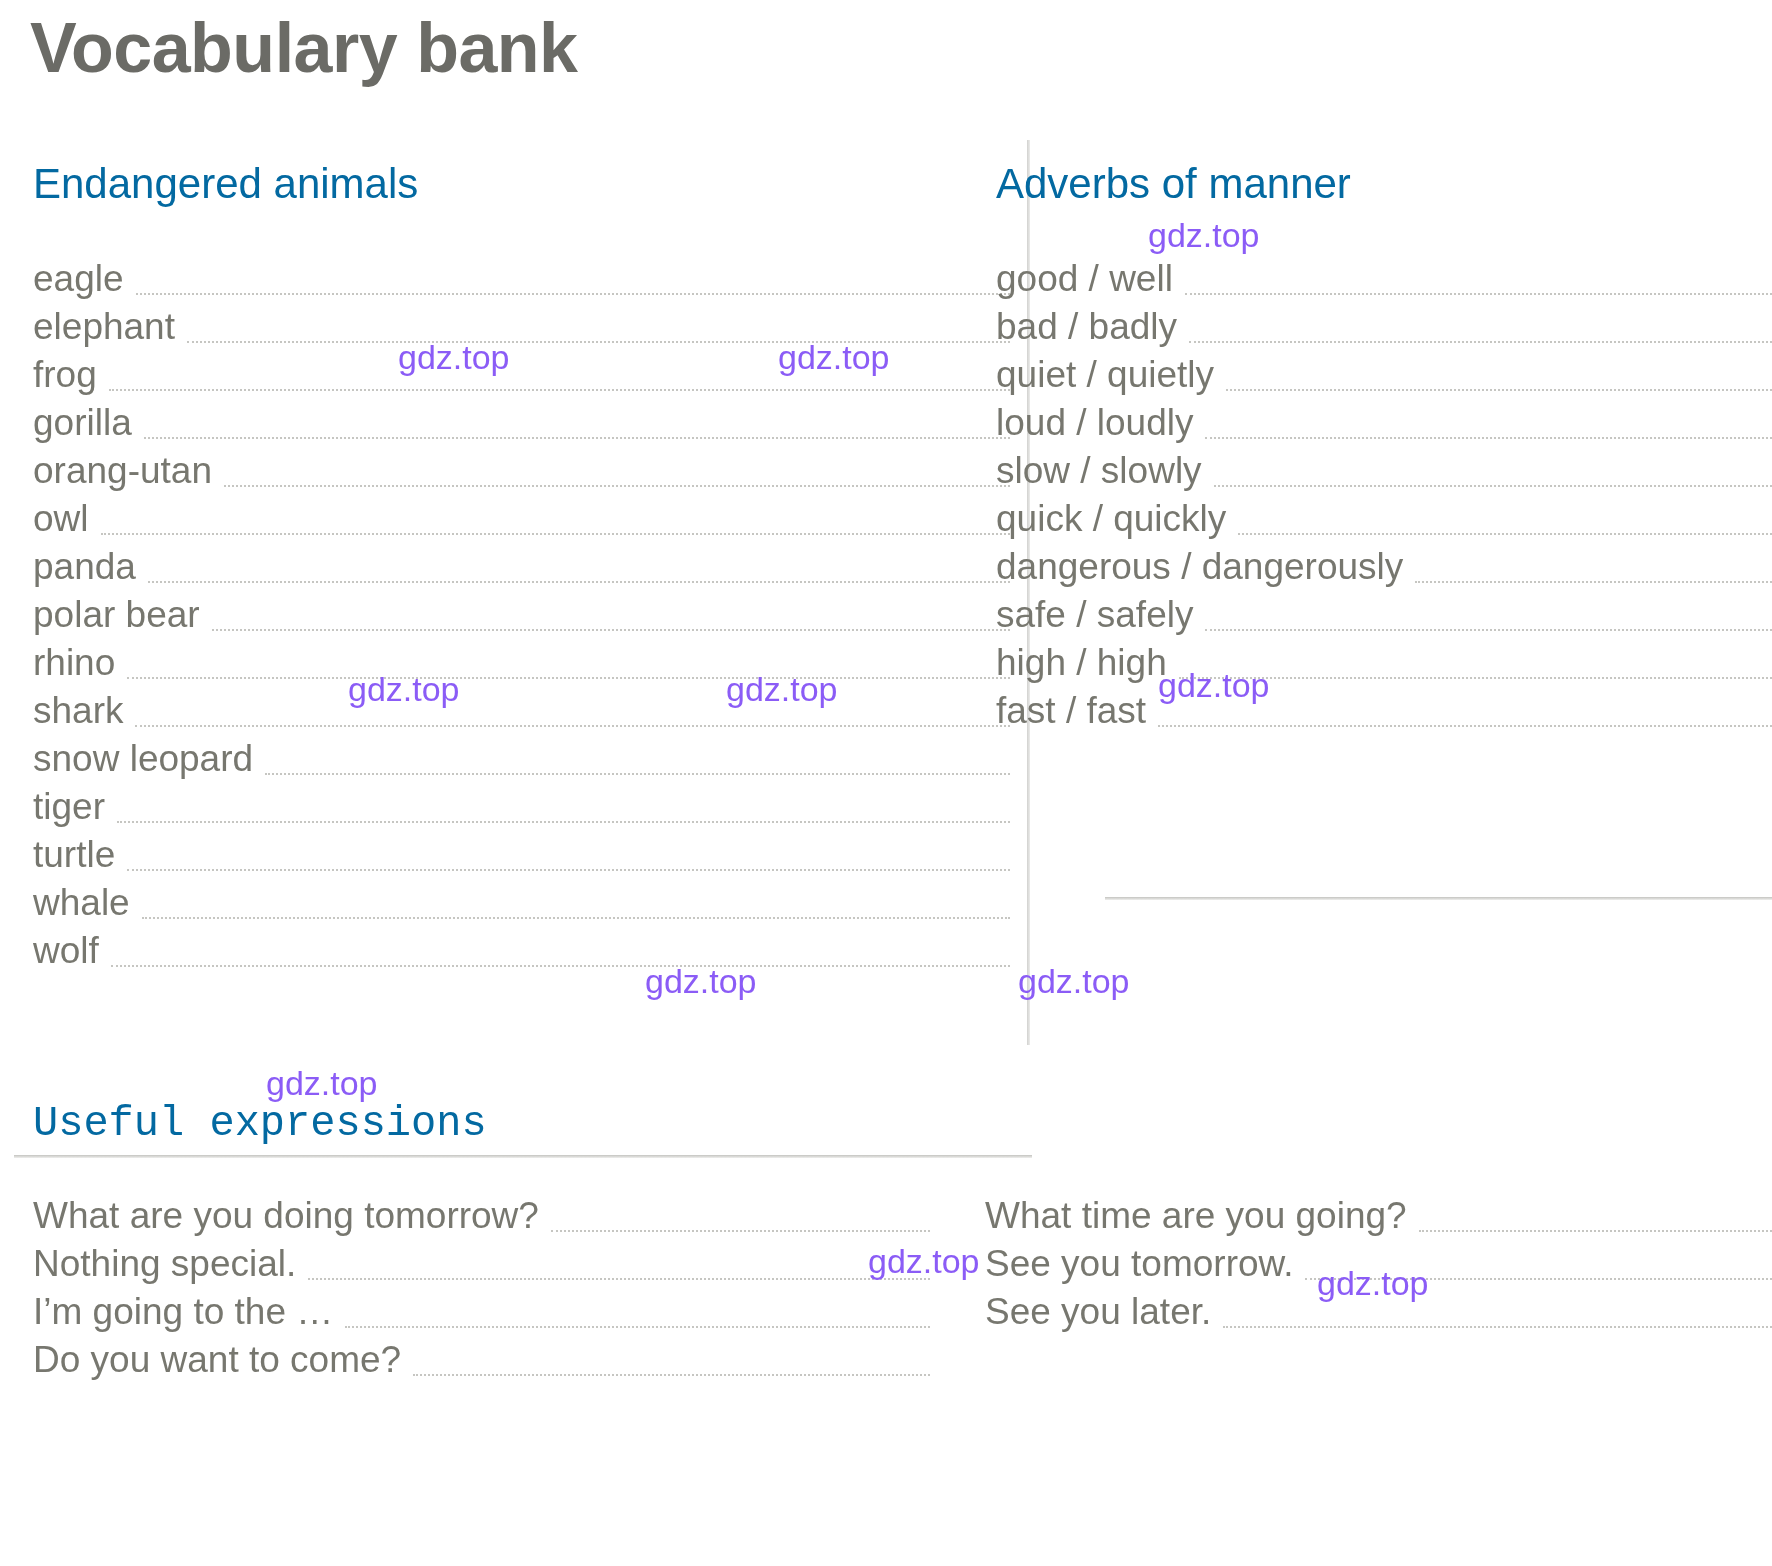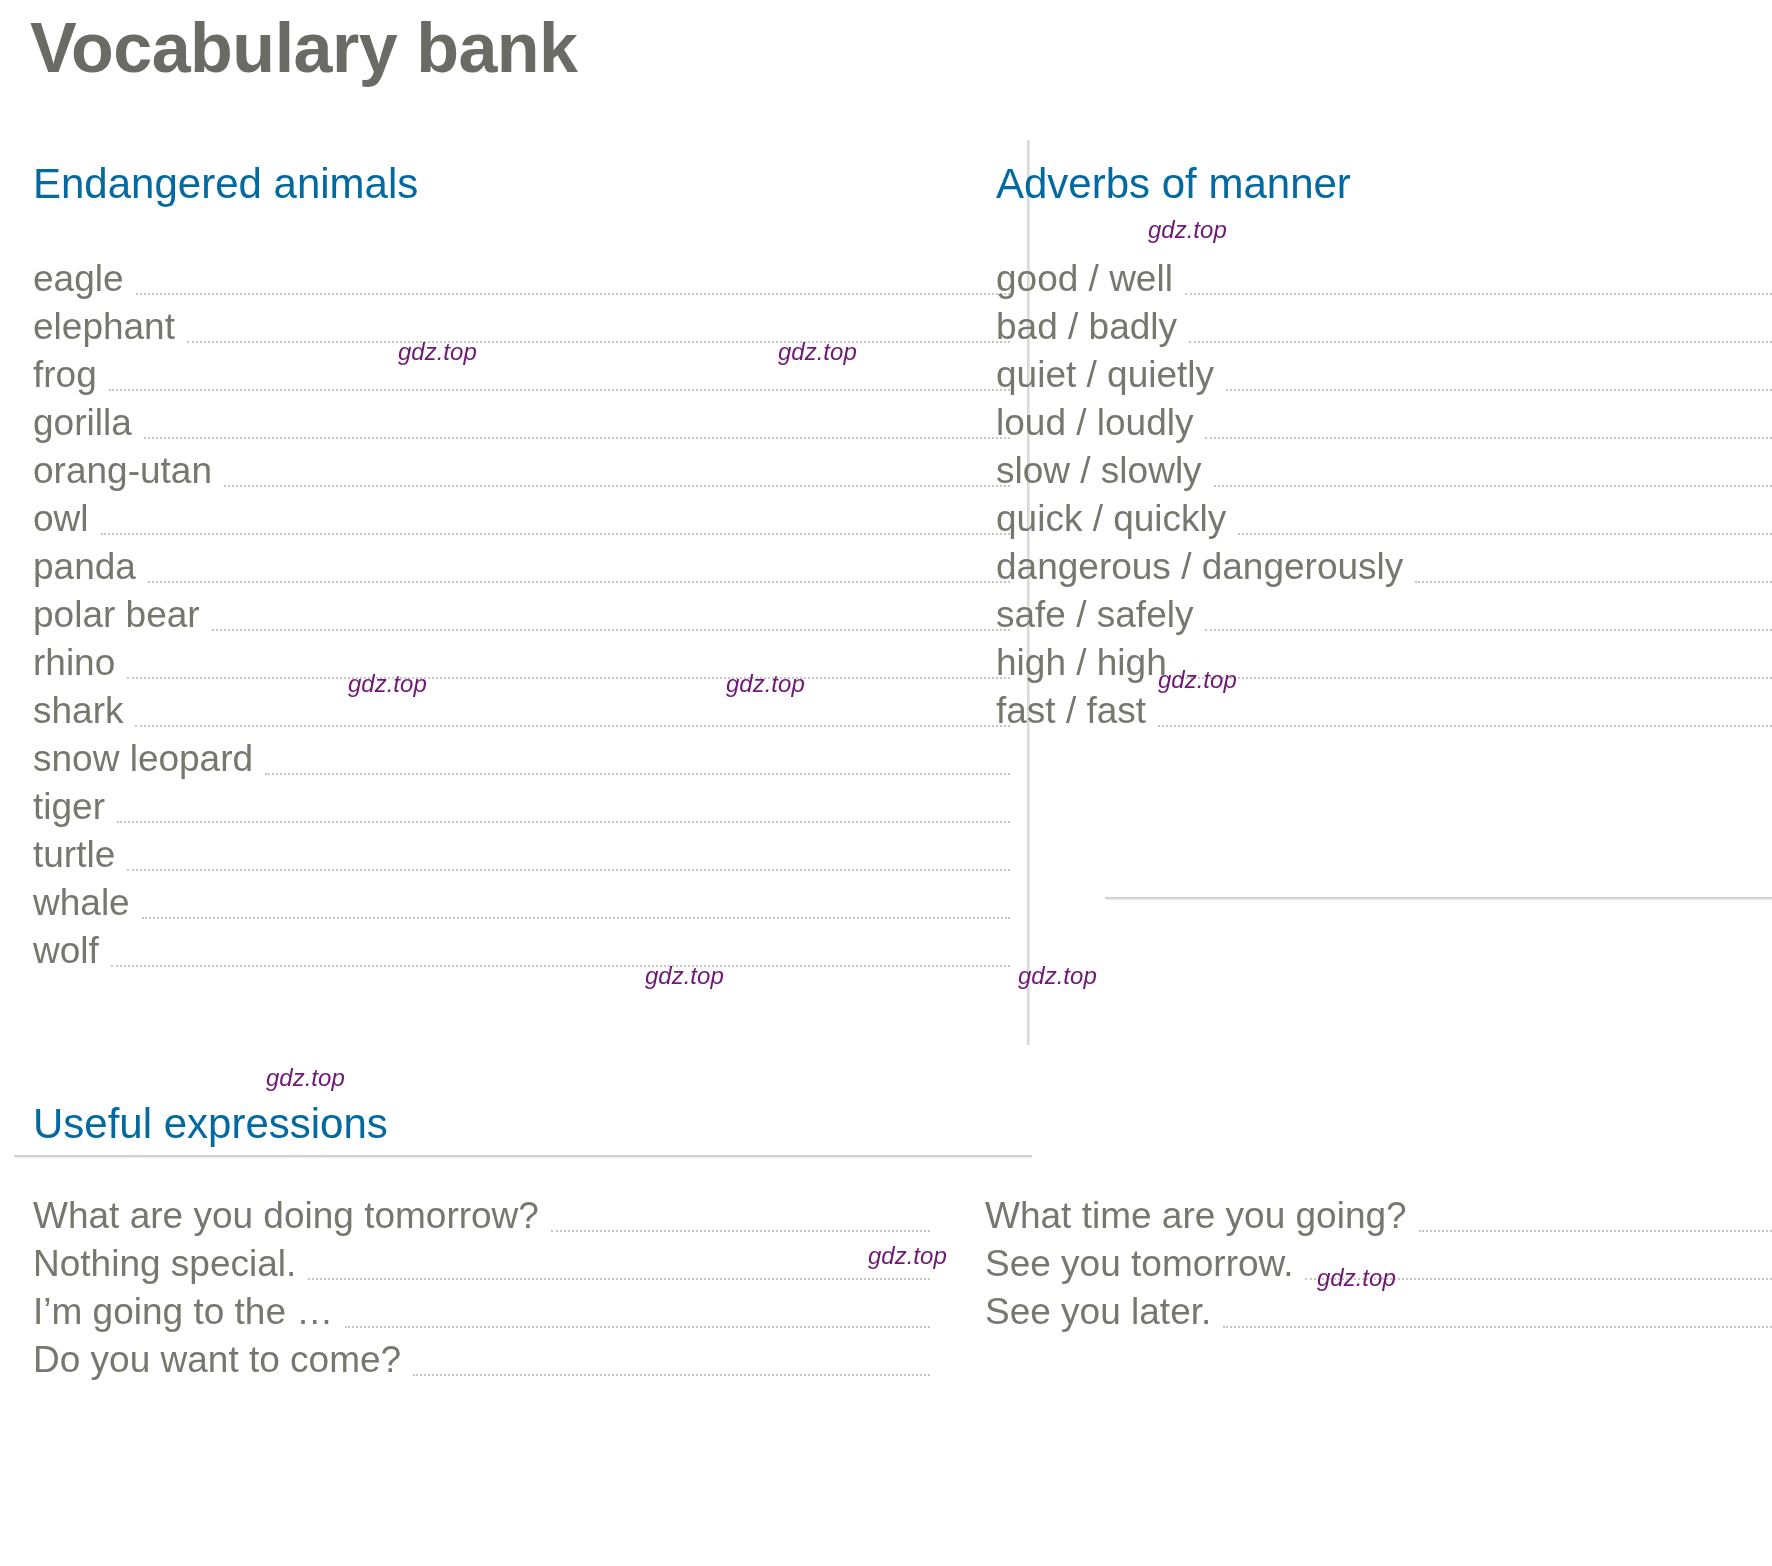--- a/index.html
+++ b/index.html
@@ -79,26 +79,25 @@
     height: 0;
     position: relative;
     top: 4px;
     border-bottom: 2px dotted #c6c6c2;
     min-width: 10px;
   }
 
   
   .wm {
     position: absolute;
-    font-size: 24px;
-    color: #701a75;
+    font-size: 34px;
+    color: #8b5cf6;
     font-family: "Liberation Sans", sans-serif;
     white-space: nowrap;
     z-index: 50;
-    font-style: italic;
   }
 </style>
 </head>
 <body>
 
 <div class="page-title">Vocabulary bank</div>
 
 <div class="card" style="left:0px; top:135px; width:1030px; height:1025px;">
 </div>
 <div class="card-edge-right" style="left:1027px; top:140px; height:905px;"></div>
@@ -211,21 +210,21 @@
     <div class="vrow">
       <span class="term">high / high</span>
       <span class="dots"></span>
     </div>
     <div class="vrow">
       <span class="term">fast / fast</span>
       <span class="dots"></span>
     </div>
   </div>
 
-<div class="section-heading" style="left:33px; top:1100px;">Useful expressions</div>
+<div class="section-heading" style="left:33px; top:1100px;font-family:Liberation Mono, monospace;">Useful expressions</div>
 
 <div class="vlist" style="left:33px; top:1182px; width:897px;">
     <div class="vrow">
       <span class="term">What are you doing tomorrow?</span>
       <span class="dots"></span>
     </div>
     <div class="vrow">
       <span class="term">Nothing special.</span>
       <span class="dots"></span>
     </div>

